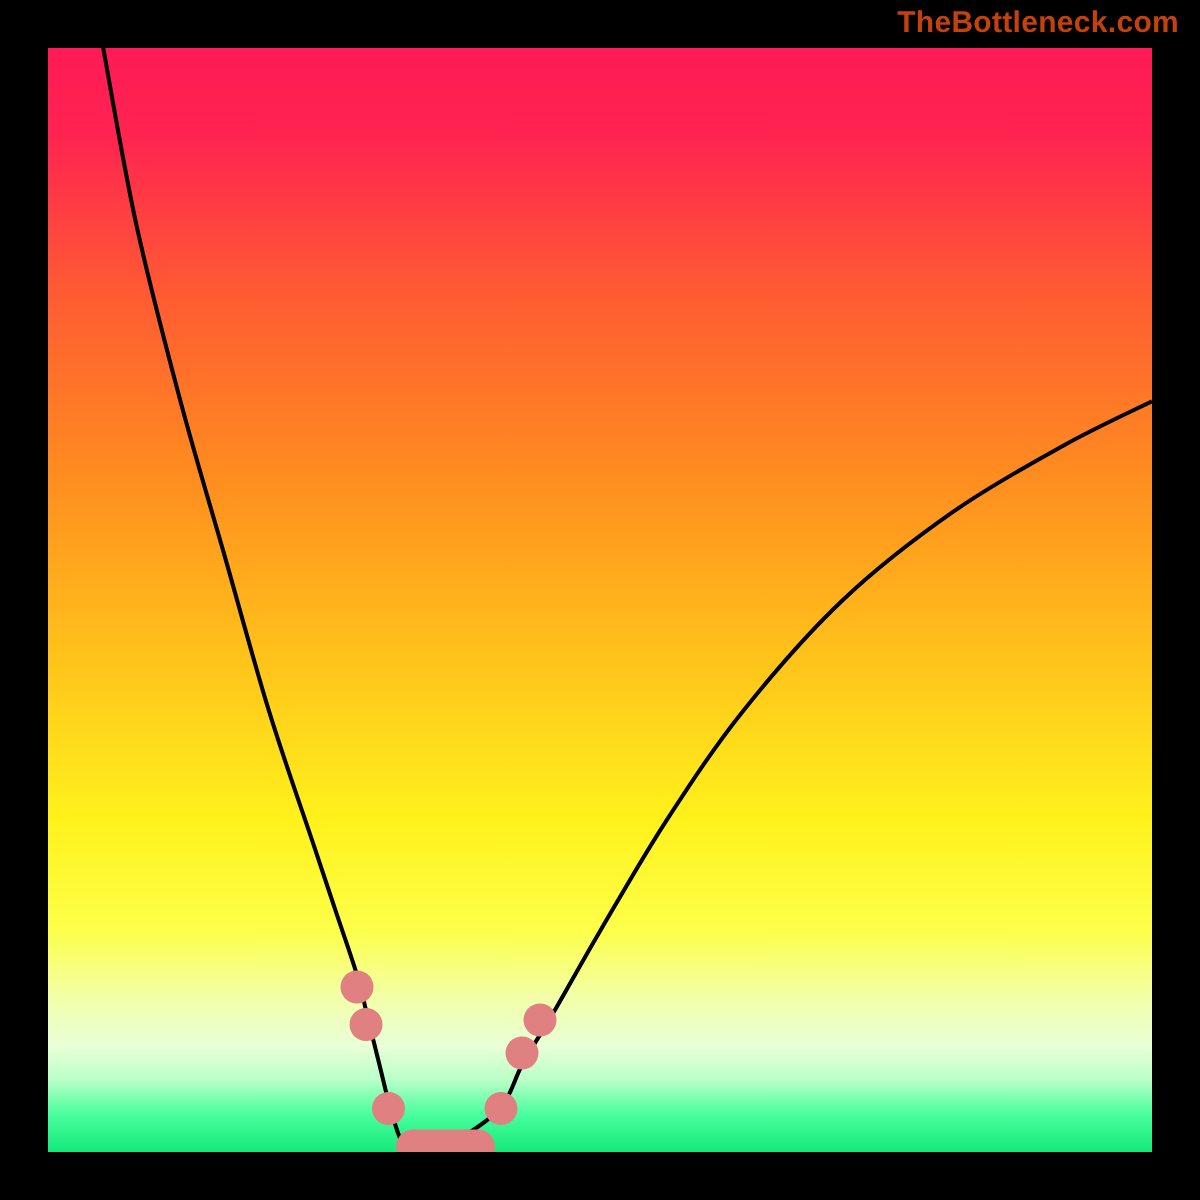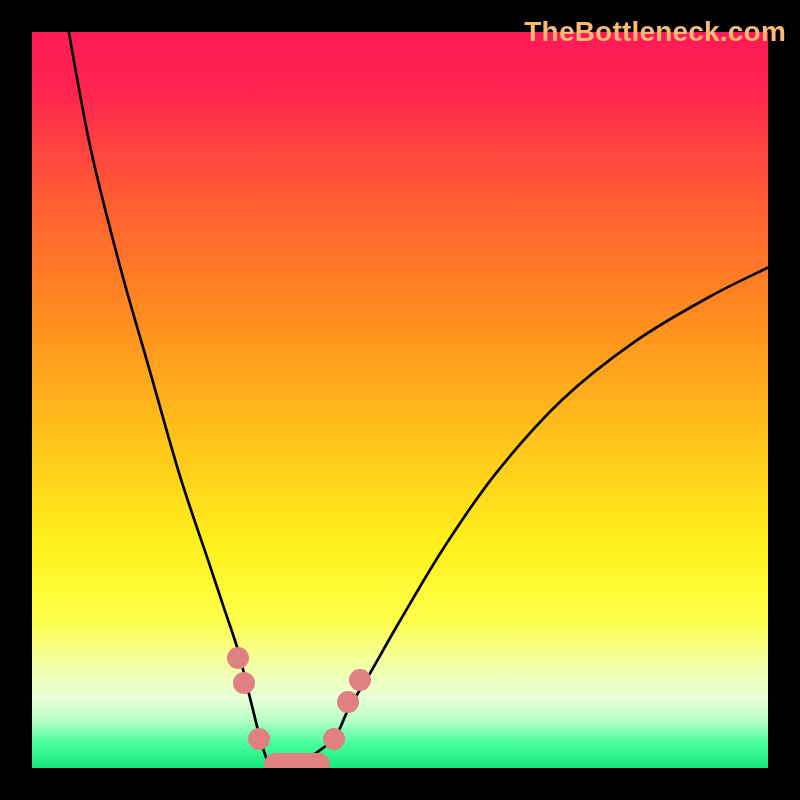--- a/index.html
+++ b/index.html
@@ -36,24 +36,24 @@
   }
   .curve-svg {
     position: absolute;
     left: 0;
     top: 0;
     width: 736px;
     height: 736px;
   }
   .watermark {
     position: absolute;
-    top: 16px;
+    top: 4px;
     right: 14px;
-    color: #fdba74;
-    font-size: 28px;
+    color: #c2410c;
+    font-size: 20px;
     font-weight: 600;
     letter-spacing: 0.2px;
   }
   .marker {
     position: absolute;
     background: #e08080;
     border-radius: 6px;
   }
   .marker.dot {
     width: 22px;

